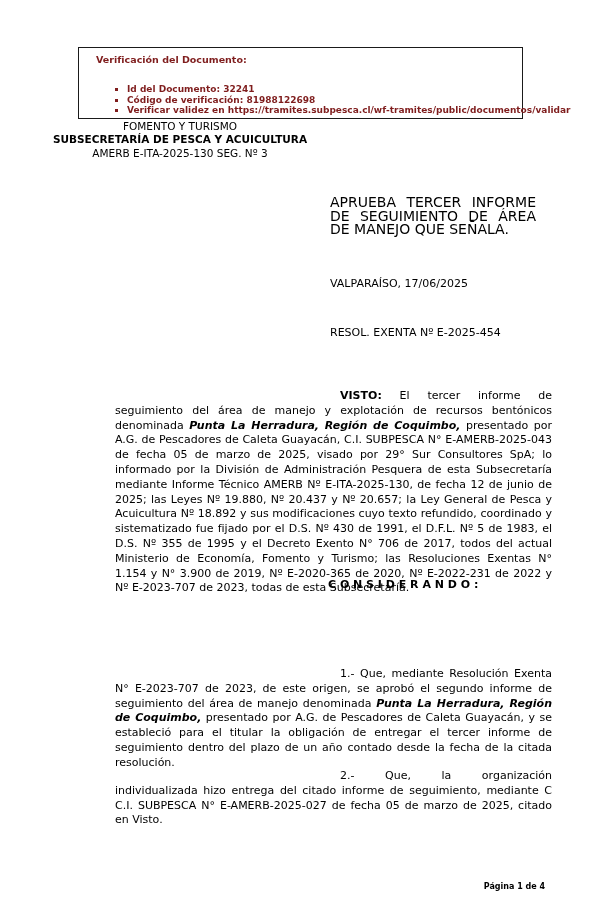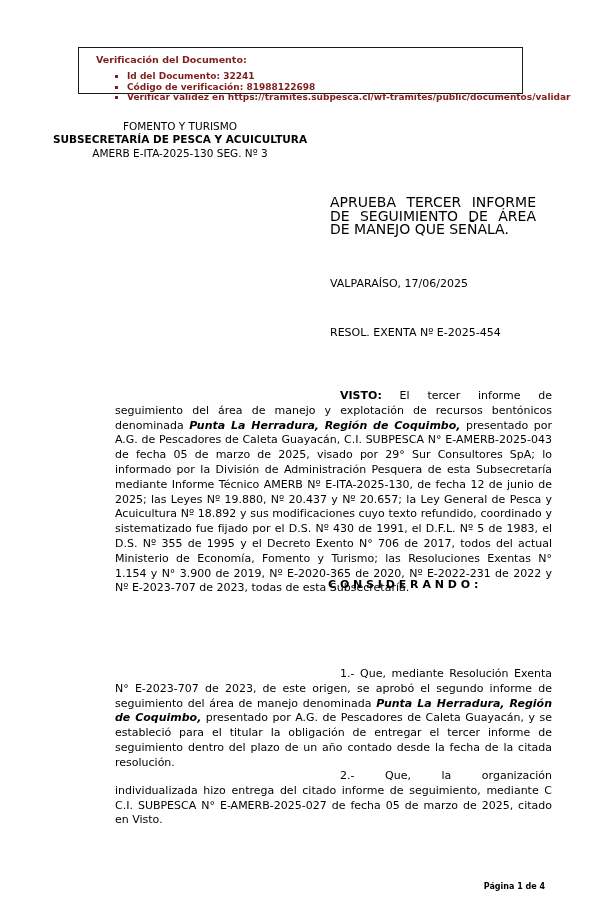--- a/index.html
+++ b/index.html
@@ -7,31 +7,31 @@
     position:relative;
     width:600px;height:918px;
     margin:0 auto;
     background:#ffffff;
     font-family:"DejaVu Sans","Liberation Sans",sans-serif;
     color:#000;
     overflow:hidden;
   }
   
   .verify-box{
-    position:absolute;left:78px;top:47px;width:445px;height:47px;
+    position:absolute;left:78px;top:47px;width:445px;height:72px;
     box-sizing:border-box;
     border:1px solid #1a1a1a;
     background:#fff;
   }
   .verify-title{
     margin:6px 0 0 17px;
     font-size:9.5px;font-weight:bold;
   }
   .verify-list{
-    margin:6px 0 0 0;
+    margin:19px 0 0 0;
     padding-left:48px;
     list-style-type:square;
   }
   .verify-list li{
     font-size:9px;font-weight:bold;line-height:10.5px;
     white-space:nowrap;
   }
   
   .letterhead{
     position:absolute;left:25px;top:120px;width:310px;

